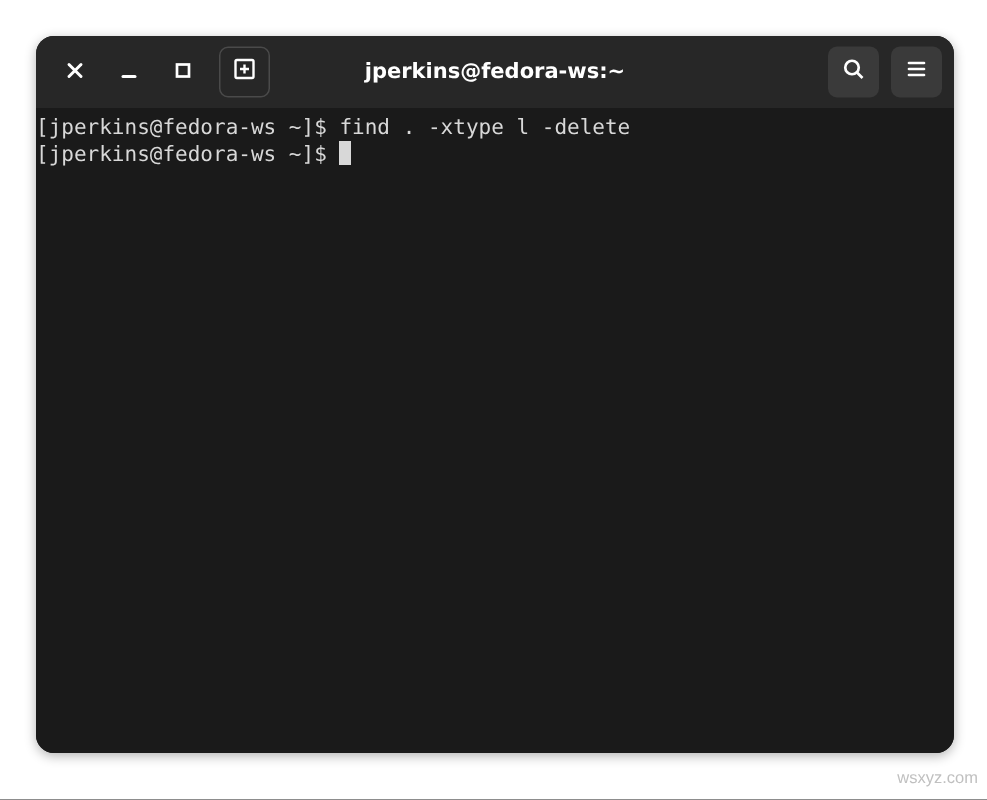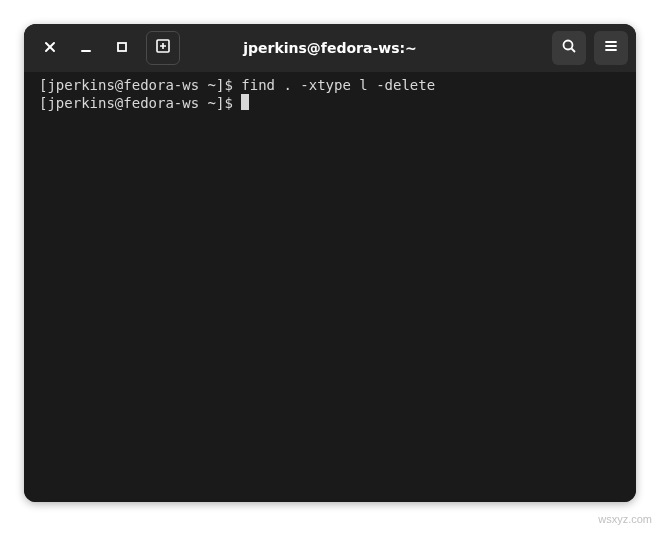--- a/index.html
+++ b/index.html
@@ -95,21 +95,21 @@
       position: absolute;
       left: 50%;
       transform: translateX(-50%);
       color: #ffffff;
       font-size: 14px;
       font-weight: 600;
     }
     .terminal-body {
       flex: 1;
       background: #1a1a1a;
-      padding: 4px 15px;
+      padding: 4px 0;
       font-family: "DejaVu Sans Mono", "Liberation Mono", monospace;
       font-size: 14px;
       line-height: 18px;
       color: #d8d8d8;
     }
     .terminal-line {
       white-space: pre;
     }
     .cursor {
       display: inline-block;

